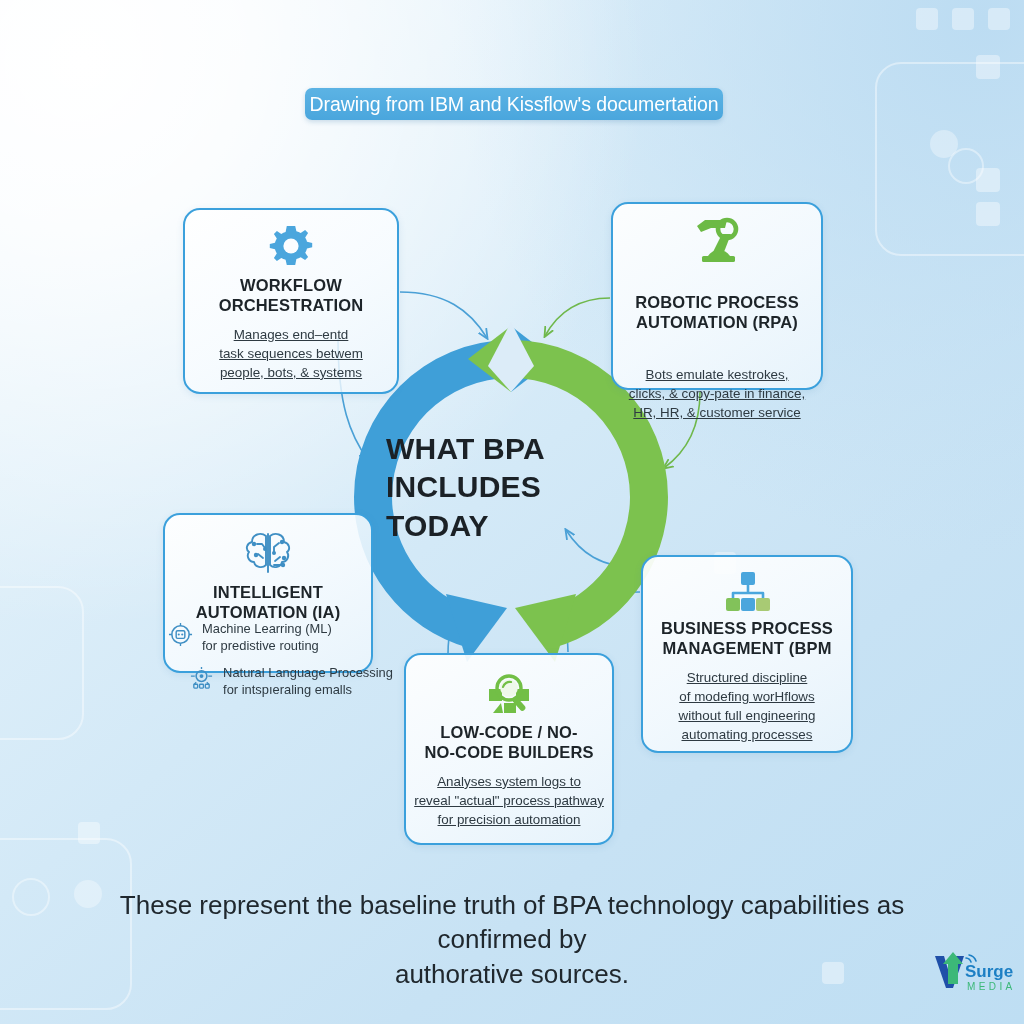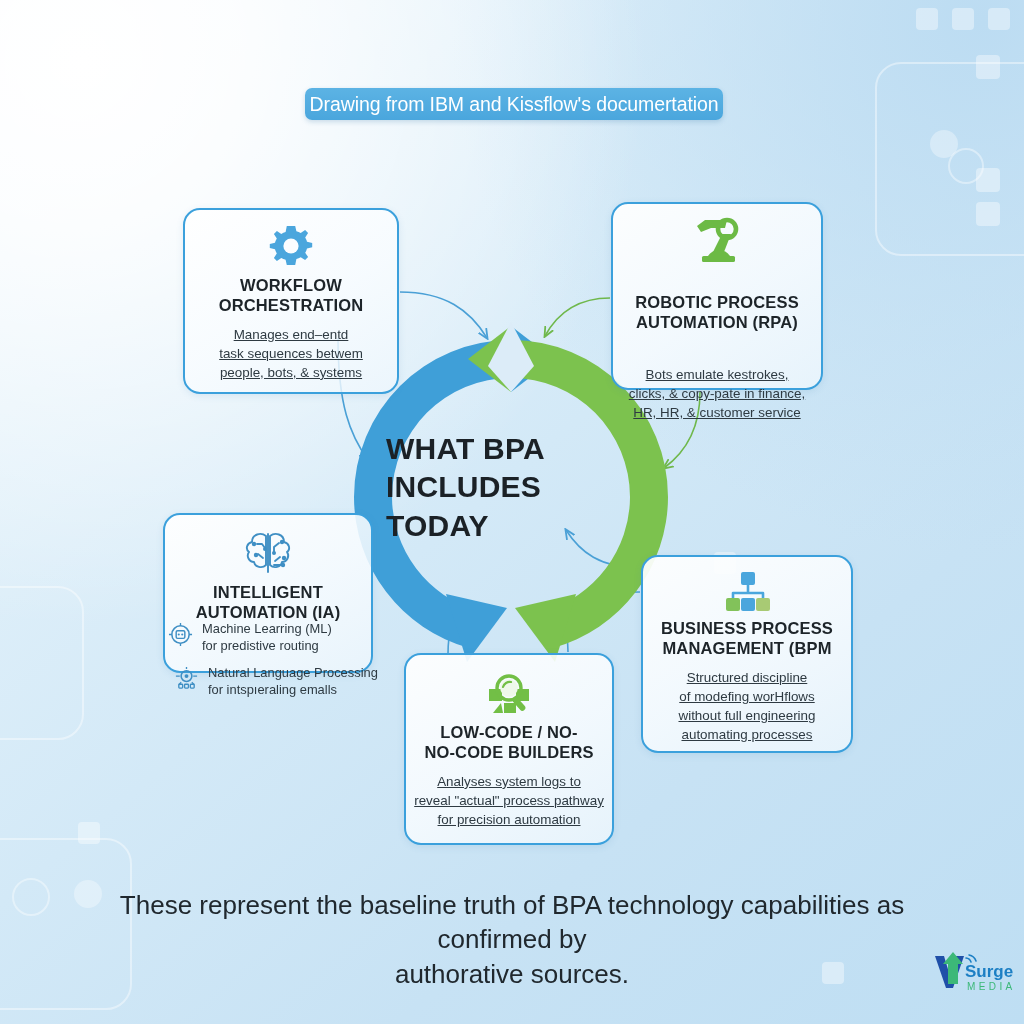--- a/index.html
+++ b/index.html
@@ -55,21 +55,21 @@
   #card-rpa{left:611px;top:202px;width:212px;height:188px;gap:23px;}
   #card-ia{left:163px;top:513px;width:210px;height:160px;padding-bottom:8px;}
   #card-lowcode{left:404px;top:653px;width:210px;height:192px;}
   #card-bpm{left:641px;top:539px;width:212px;height:198px;margin-top:16px;}
 
   
   #ia-list{position:absolute;left:168px;top:620px;width:240px;}
   .ia-row{display:flex;align-items:flex-start;gap:9px;margin-bottom:9px;}
   .ia-ic{flex:0 0 auto;width:25px;height:25px;margin-top:2px;}
   .ia-tx{font-size:12.9px;line-height:1.35;color:#2e3a42;white-space:nowrap;}
-  #ia-row-2{margin-left:6px;}
+  #ia-row-2{margin-left:6px;justify-content:center;}
   #ia-row-3{margin-left:0px;}
 
   
   #cycle{position:absolute;left:336px;top:322px;width:350px;height:350px;}
   #center-text{
     position:absolute;left:386px;top:430px;width:250px;
     text-align:left;font-weight:bold;color:#1b2126;
     font-size:30px;line-height:1.28;letter-spacing:0.2px;
   }
   #connectors{position:absolute;left:0;top:0;width:1024px;height:1024px;}

